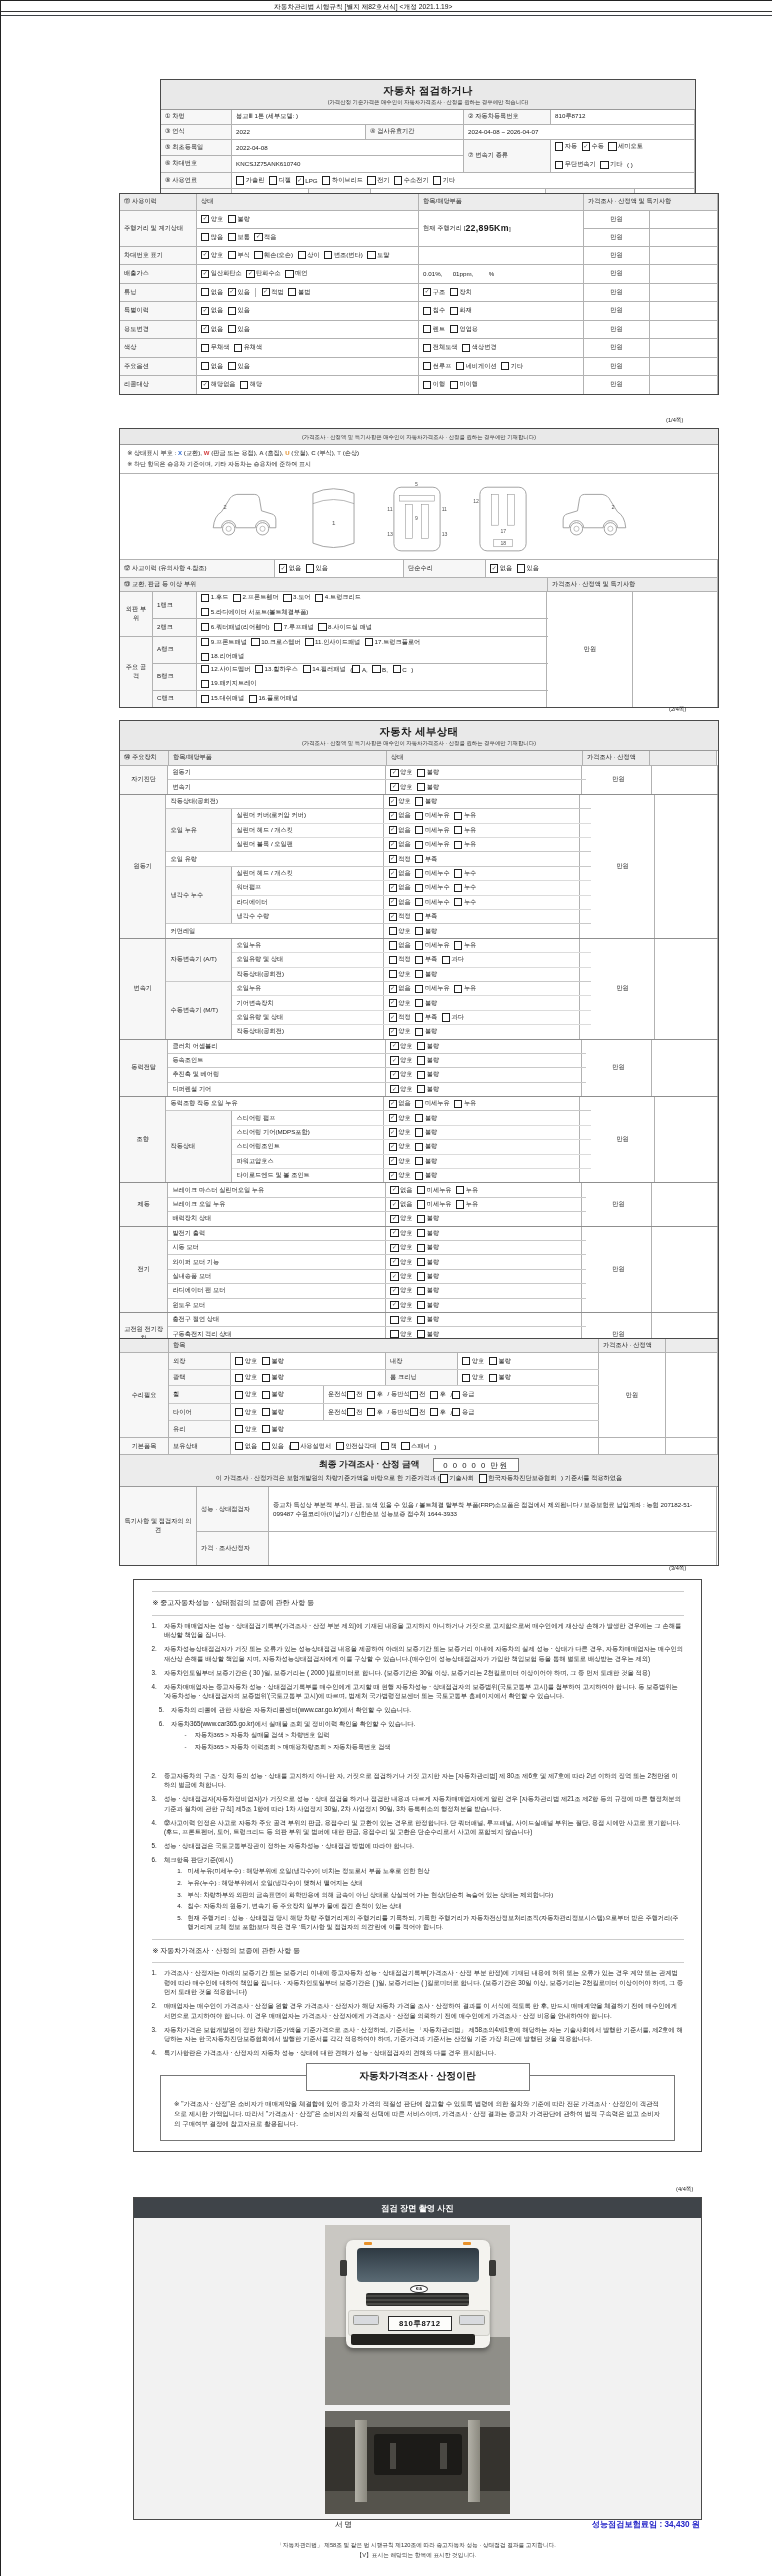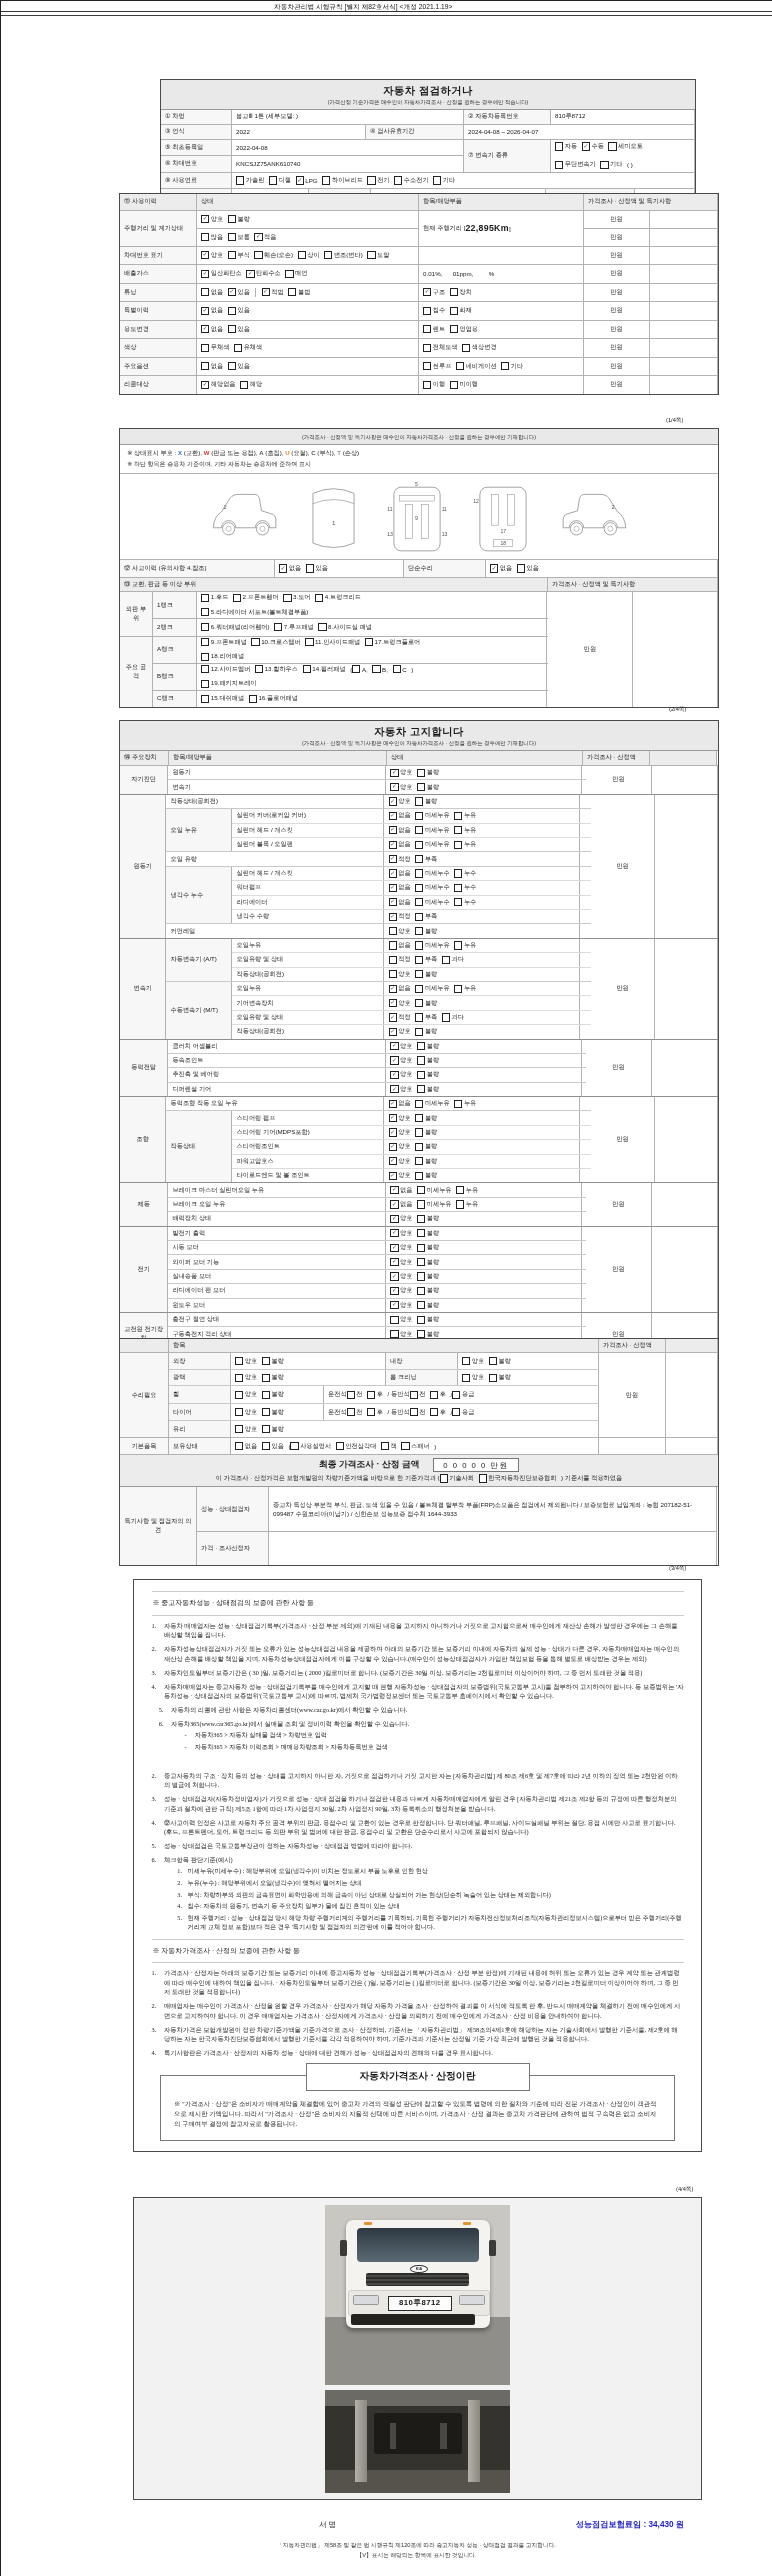--- a/index.html
+++ b/index.html
@@ -33,21 +33,21 @@
   .vdv{display:inline-block;width:0;height:9.3px;border-left:0.5px solid #b2b2b2;margin:0 5.2px 0 1px;}
   .bigv{font-size:8.8px;font-weight:bold;letter-spacing:0.3px;}
   .pagemark{position:absolute;font-size:5.7px;color:#222;}
   
   .diag{display:flex;justify-content:center;align-items:center;gap:24px;padding:5.2px 0 3.1px;border-bottom:0.5px solid #b2b2b2;}
   .diag svg{display:block;}
   .legend{font-size:6px;padding:4.1px 7.2px 1px;}
   .legend b{font-weight:bold;}
   .note2{font-size:6px;padding:1px 7.2px 4.1px;border-bottom:0.5px solid #b2b2b2;}
   
-  .nbody{padding:7.2px 17.5px 5.2px;font-family:Liberation Serif, serif;}
+  .nbody{padding:7.2px 17.5px 5.2px;}
   .nh{border-top:0.5px solid #ccc;border-bottom:0.5px solid #ccc;padding:6.2px 1px;margin:4.1px 0 5.2px;font-size:7px;}
   .ni{display:flex;margin:4.6px 0;font-size:6.3px;line-height:1.5;}
   .nn{width:12.4px;flex:none;}
   .nt{flex:1;}
   .nsub{margin:2.6px 0 2.6px 13.4px;font-size:6.2px;line-height:1.45;display:flex;}
   .nsub .nn{width:10.3px;}
   .defbox{border:0.5px solid #777;margin:17.5px 8.2px 5.2px;padding:15.5px 13.4px 10.3px;position:relative;}
   .deftitle{border:0.5px solid #777;background:#fff;width:222px;height:26px;margin:-29px auto 8.2px;
             display:flex;align-items:center;justify-content:center;font-size:9.8px;font-weight:bold;}
   .defp{font-size:6.4px;line-height:1.6;}
@@ -66,21 +66,21 @@
   .bumper{position:absolute;left:2.1px;top:70px;width:140px;height:24px;background:#e9e8e3;border-radius:3.1px;border:0.5px solid #cfcec8;}
   .hlight{position:absolute;top:4.1px;width:24px;height:8.2px;background:#d8dade;border:0.5px solid #9a9a94;border-radius:1.5px;}
   .plate{position:absolute;left:39px;top:5.2px;width:62px;height:13.4px;background:#fdfdfb;border:1px solid #2a2a2a;
          display:flex;align-items:center;justify-content:center;font-size:7.7px;font-weight:bold;letter-spacing:0.5px;color:#111;}
   .under{position:absolute;left:10.3px;top:94px;width:124px;height:11.3px;background:#23221f;border-radius:2.1px;}
   .ph2{position:relative;width:185px;height:103px;background:linear-gradient(#6b6a64 0 16%,#35332e 16% 78%,#55534c 78% 100%);overflow:hidden;}
   .post{position:absolute;top:9.3px;width:12.4px;height:82px;background:linear-gradient(90deg,#b3b1a8,#8b897f);}
   .chassis{position:absolute;left:49px;top:23px;width:88px;height:41px;background:#1c1b18;border-radius:3.1px;}
   .rail{position:absolute;top:9.3px;width:6.2px;height:26px;background:#4a4843;}
   
-  .signrow{position:absolute;left:116px;width:567px;display:flex;align-items:flex-end;}
+  .signrow{position:absolute;left:132px;width:567px;display:flex;align-items:flex-end;}
   .signlab{font-size:7.7px;letter-spacing:1.5px;margin-left:202px;color:#222;}
   .fee{margin-left:auto;font-size:8.2px;font-weight:bold;color:#2323c8;}
   .footnotes{position:absolute;left:132px;width:567px;text-align:center;font-size:5.7px;color:#333;line-height:1.7;}
   .dev{border-bottom:0.5px solid #8f8f8f;display:flex;}
   .opin-text{font-size:6.2px;line-height:1.55;}
 </style>
 </head>
 <body>
 
 <div class="sheet">
@@ -699,21 +699,21 @@
           </div>
           <div class="c ctr" style="width: 85px; min-height: 110px;">만원</div>
           <div class="c " style="width: 85px; min-height: 110px;"></div>
         </div>
       </div>
   </div>
   <div class="pagemark" style="top:705px;left:668px;">(2/4쪽)</div>
 
   <div class="box" id="sec-detail" style="top:719px;left:118px;width:598px;">
     <div class="band">
-      <div class="bt">자동차 고지합니다</div>
+      <div class="bt">자동차 세부상태</div>
       <div class="bs">(가격조사 · 산정액 및 특기사항은 매수인이 자동차가격조사 · 산정을 원하는 경우에만 기재합니다)</div>
     </div>
     <div id="detail-rows">
         <div class="r">
           <div class="c lab hd" style="width: 49px; min-height: 14.4px;">⑭ 주요장치</div>
           <div class="c lab hd" style="width: 218px; min-height: 14.4px;">항목/해당부품</div>
           <div class="c lab hd" style="width: 196px; min-height: 14.4px;">상태</div>
           <div class="c lab hd" style="width: 67px; min-height: 14.4px;">가격조사 · 산정액</div>
           <div class="c lab hd" style="width: 67px; min-height: 14.4px;"></div>
         </div>
@@ -1713,20 +1713,21 @@
         </div>
         <div class="defbox">
           <div class="deftitle">자동차가격조사 · 산정이란</div>
           <div class="defp">※ "가격조사 · 산정"은 소비자가 매매계약을 체결함에 있어 중고차 가격의 적절성 판단에 참고할 수 있도록 법령에 의한 절차와 기준에 따라 전문 가격조사 · 산정인이 객관적으로 제시한 가액입니다. 따라서 "가격조사 · 산정"은 소비자의 자율적 선택에 따른 서비스이며, 가격조사 · 산정 결과는 중고차 가격판단에 관하여 법적 구속력은 없고 소비자의 구매여부 결정에 참고자료로 활용됩니다.</div>
         </div>
       </div>
   </div>
   <div class="pagemark" style="top:2185px;left:675px;">(4/4쪽)</div>
 
   <div class="box" id="sec-photo" style="top:2196px;left:132px;width:567px;">
+    <div class="pbar">점검 장면 촬영 사진</div>
     <div class="pbody">
       <div class="ph1">
         <div class="truck">
           <div class="cab">
             <div class="mrk" style="left:18.5px;"></div>
             <div class="mrk" style="right:18.5px;"></div>
             <div class="wind"></div>
             <div class="mirror" style="left:-6.2px;"></div>
             <div class="mirror" style="right:-6.2px;"></div>
             <div class="badge">KIA</div>

